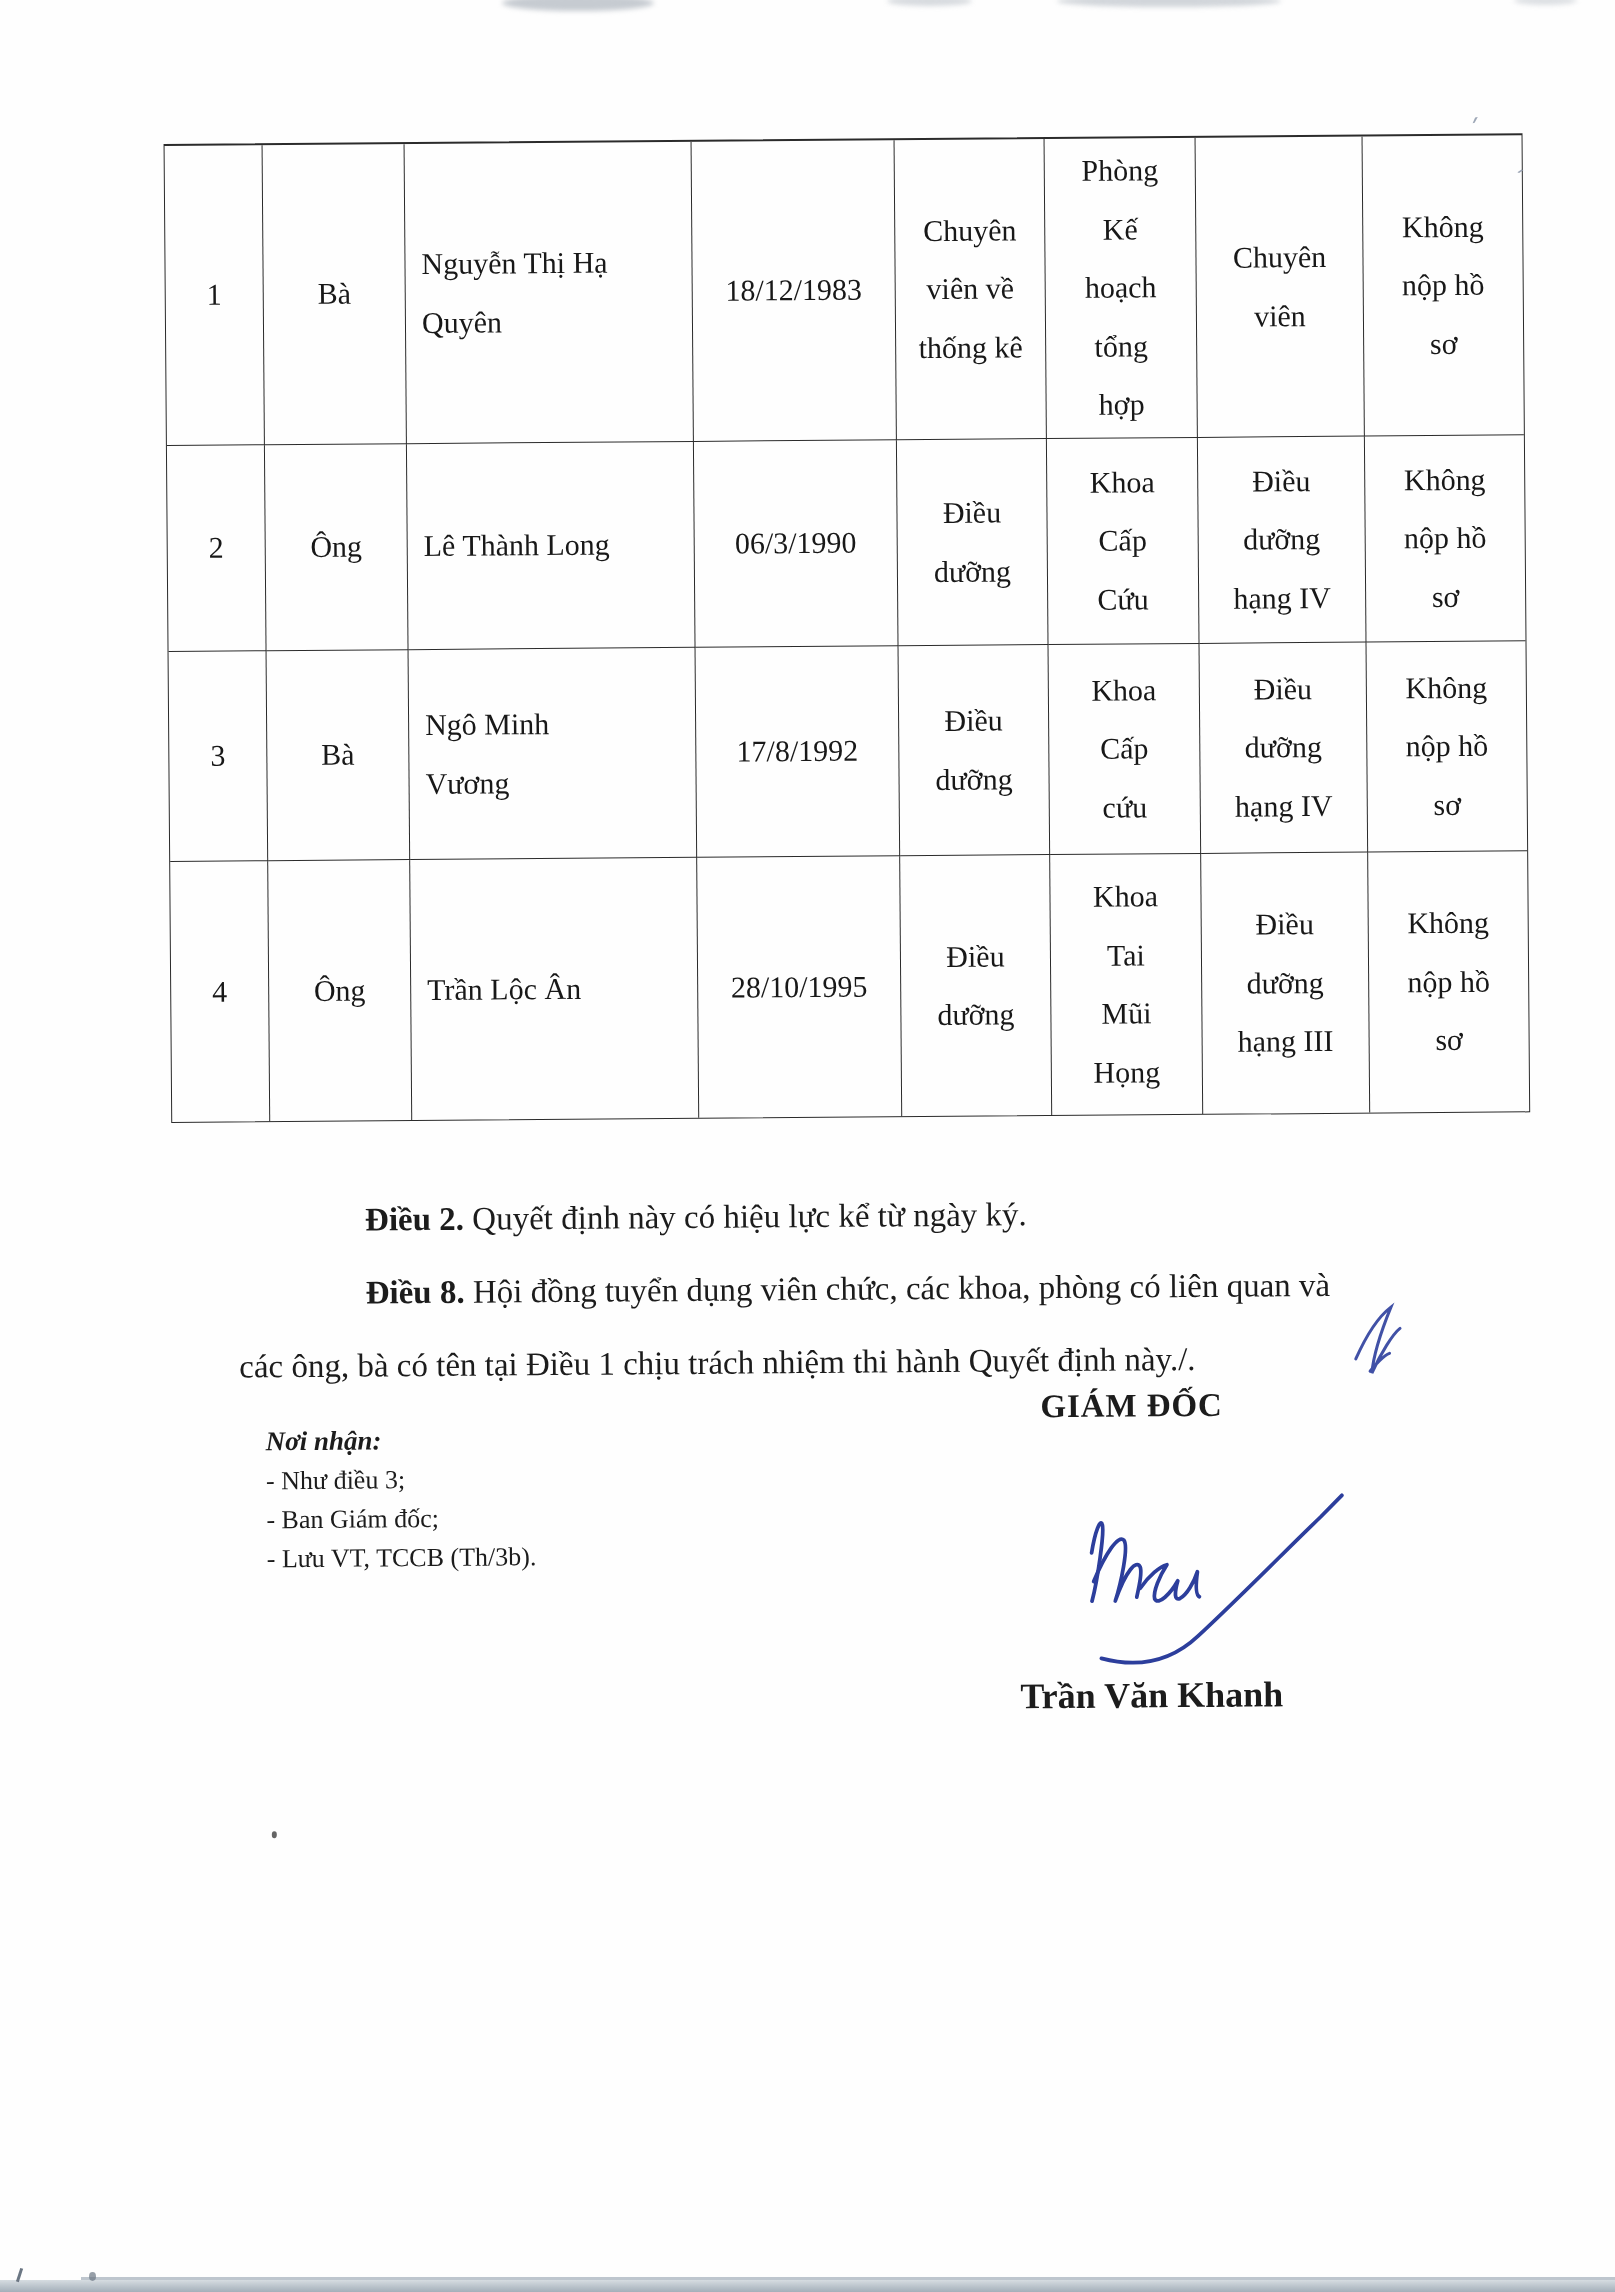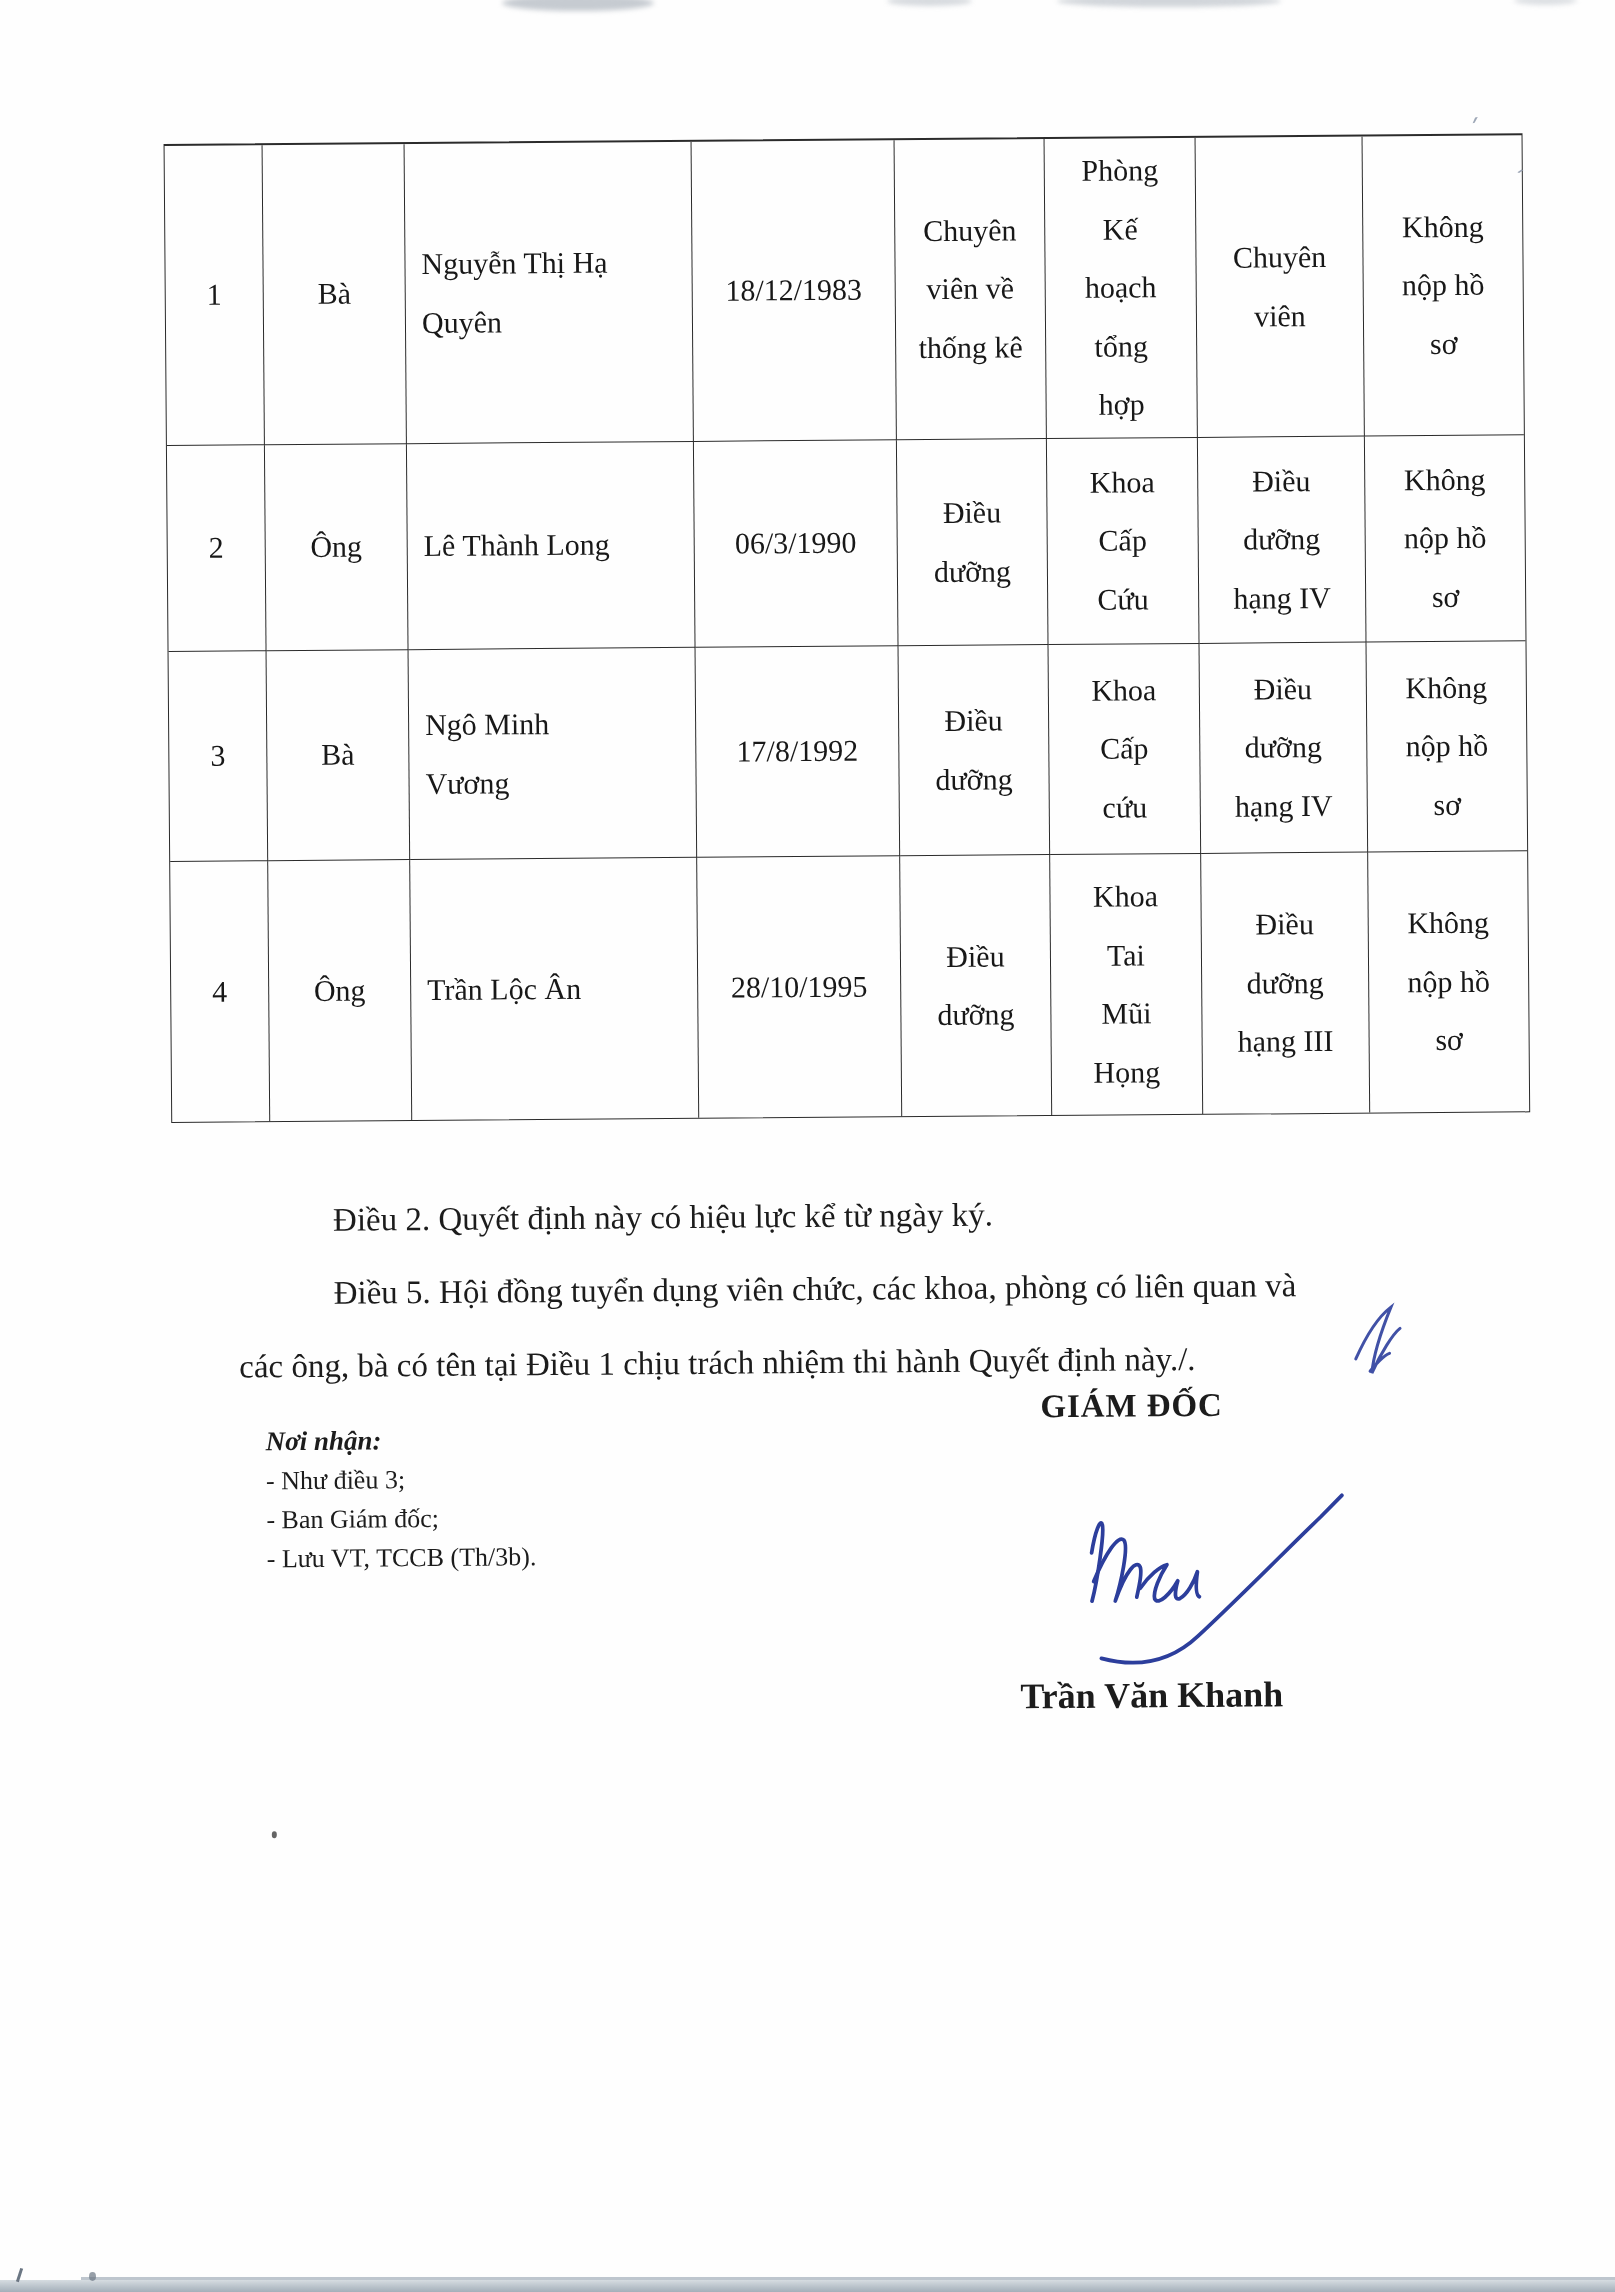--- a/index.html
+++ b/index.html
@@ -40,21 +40,21 @@
   .cell.last-col{border-right:none;}
   .row-last .cell, .cell.row-last{border-bottom:none;}
   
   .articles{
     position:absolute;left:236px;top:1180px;width:1249px;
     font-size:33px;line-height:73px;
   }
   .articles p{
     margin:0;text-indent:95px;white-space:pre-line;
   }
-  .art-label{font-weight:normal;}
+  .art-label{font-weight:bold;margin-left:32px;}
   
   .recipients{
     position:absolute;left:262px;top:1418px;
     font-size:26px;line-height:39px;
   }
   .recipients .rec-label{font-weight:bold;font-style:italic;font-size:27px;}
   .recipients .rec-item{font-style:normal;}
   
   .sig-title{
     position:absolute;left:940px;top:1390px;width:376px;
@@ -159,21 +159,21 @@
       <div class="cell row-last">Điều
 dưỡng
 hạng III</div>
       <div class="cell last-col row-last">Không
 nộp hồ
 sơ</div>
     </div>
 
     <div class="articles">
       <p><span class="art-label">Điều 2.</span><span> Quyết định này có hiệu lực kể từ ngày ký.</span></p>
-      <p><span class="art-label">Điều 5.</span><span> Hội đồng tuyển dụng viên chức, các khoa, phòng có liên quan và
+      <p><span class="art-label">Điều 8.</span><span> Hội đồng tuyển dụng viên chức, các khoa, phòng có liên quan và
 các ông, bà có tên tại Điều 1 chịu trách nhiệm thi hành Quyết định này./.</span></p>
     </div>
 
     <svg class="paraph" width="64" height="86" viewBox="0 0 72 96">
       <path d="M12 64 C22 42 36 18 52 6 C42 30 32 58 30 80 C40 58 54 36 62 30 M28 78 C34 70 44 60 50 58" fill="none" stroke="#2c3e9c" stroke-width="3.4" stroke-linecap="round" opacity="0.9"></path>
     </svg>
 
     <div class="recipients">
       <div class="rec-label">Nơi nhận:</div>
       <div class="rec-item">- Như điều 3;</div>

